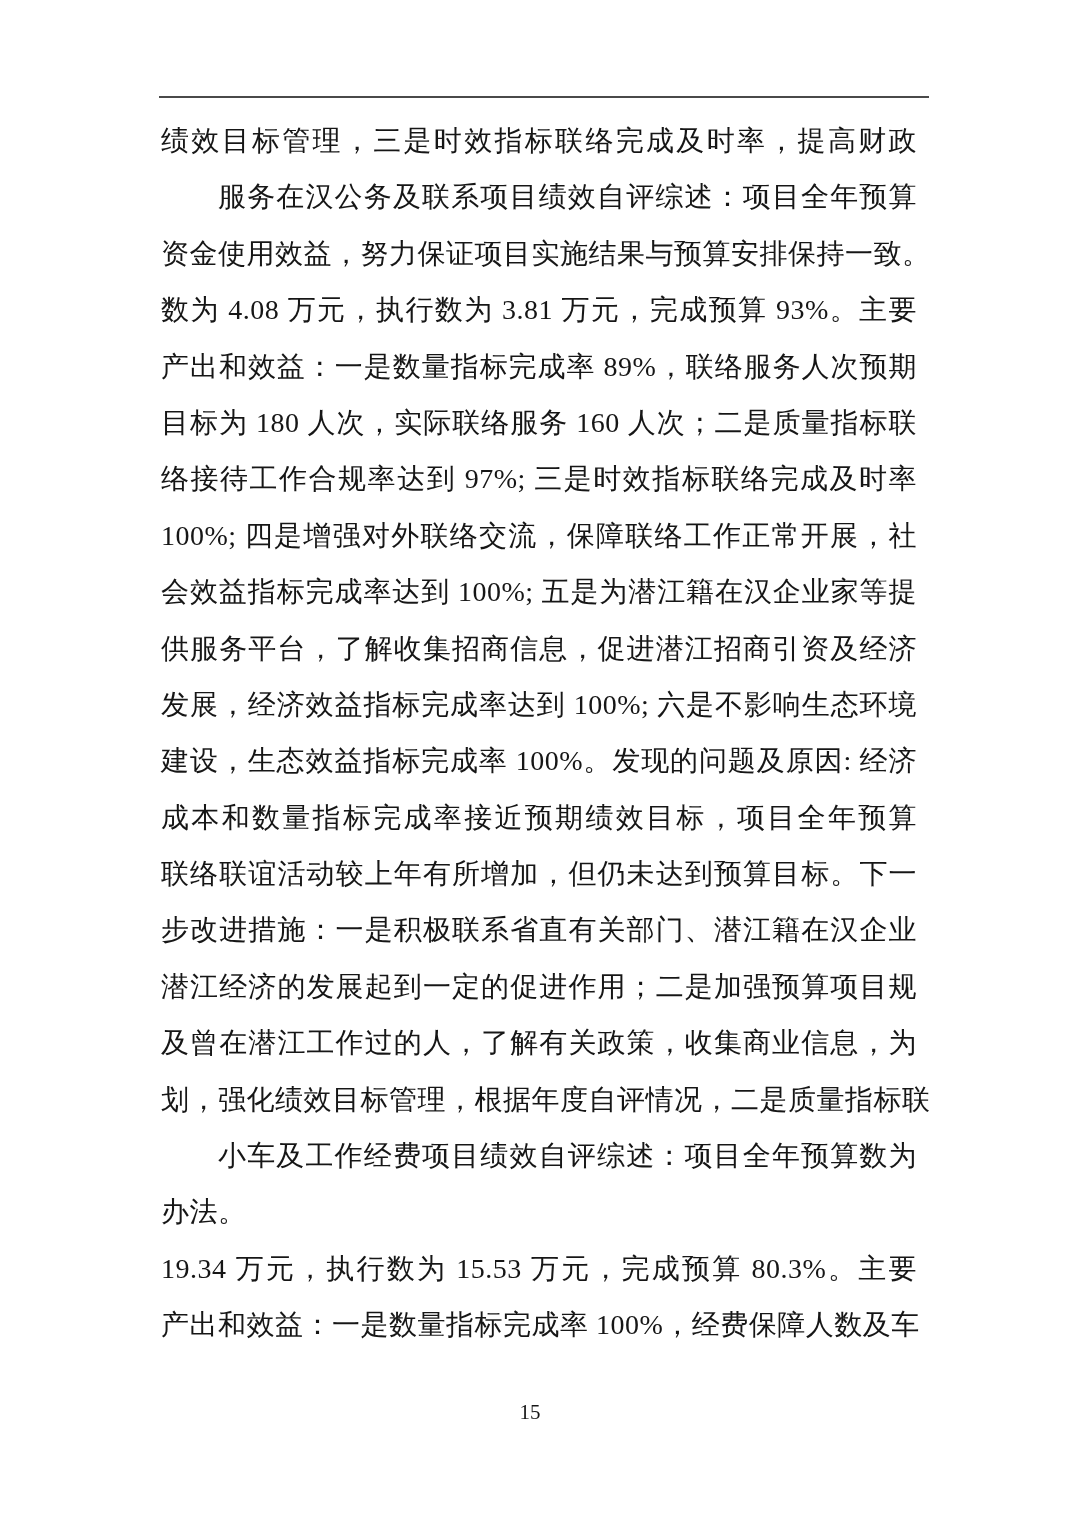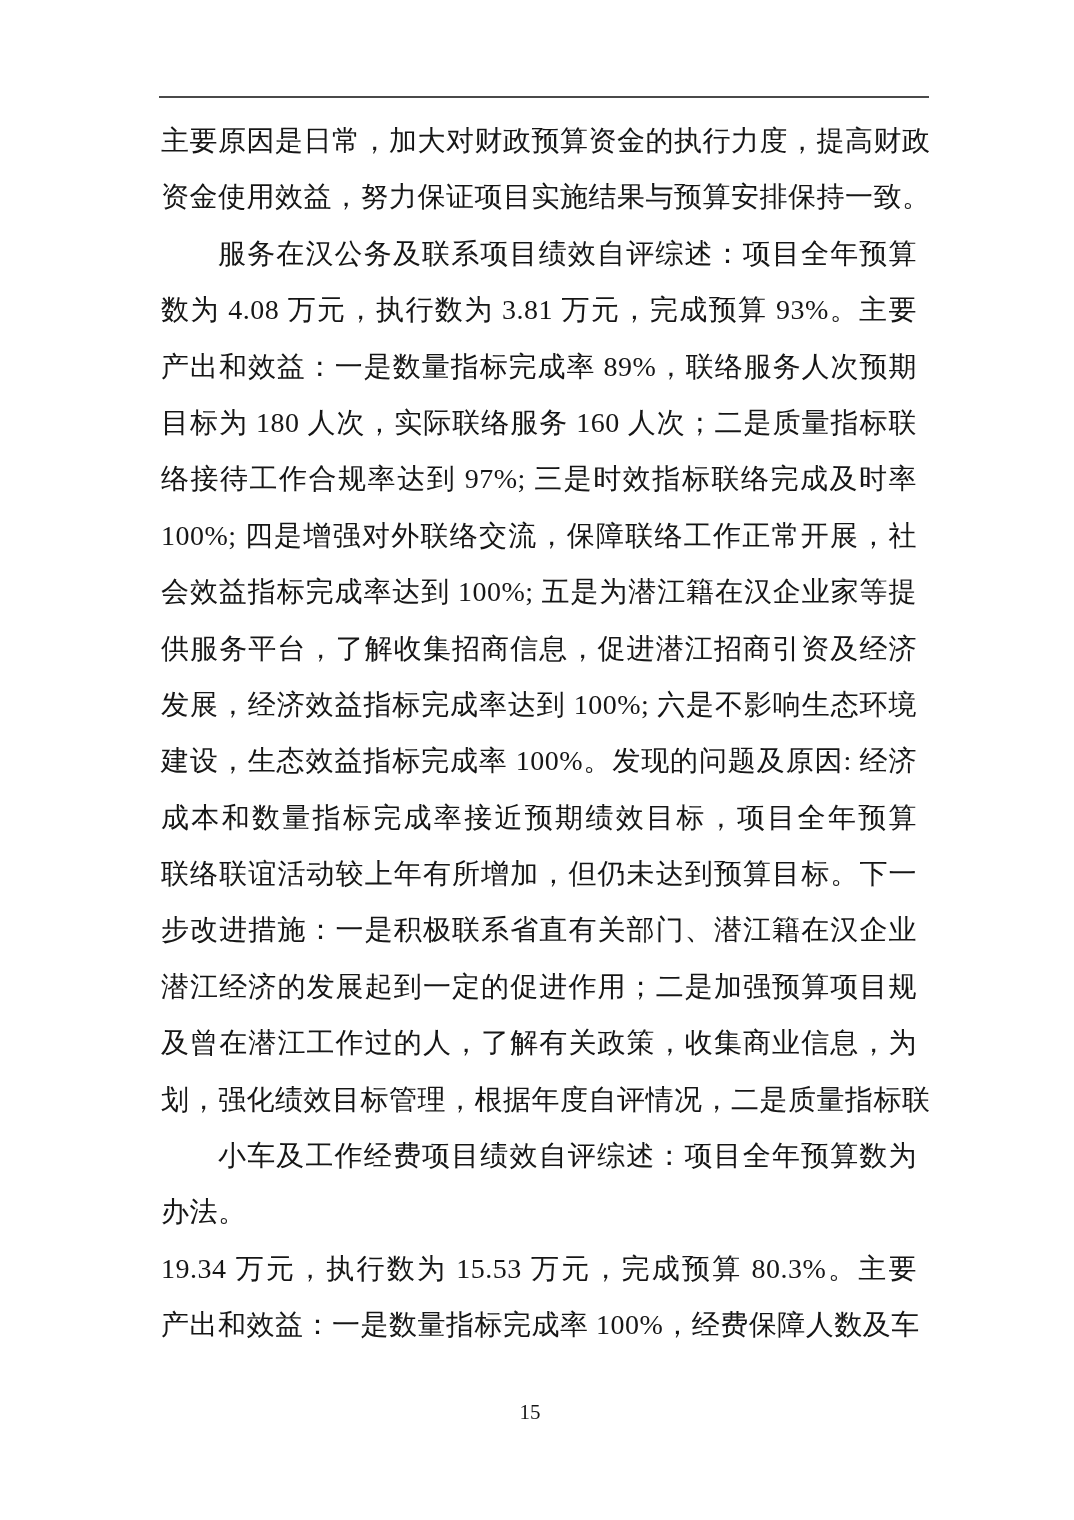--- a/index.html
+++ b/index.html
@@ -57,23 +57,23 @@
     font-size: 21px;
     color: #161616;
   }
 </style>
 </head>
 <body>
 
 <div class="page">
   <div class="header-rule"></div>
   <div class="text-block">
-      <div class="line">主要原因是日常，加大对财政预算资金的执行力度，提高财政</div>
+      <div class="line">绩效目标管理，三是时效指标联络完成及时率，提高财政</div>
+      <div class="line indent">服务在汉公务及联系项目绩效自评综述：项目全年预算</div>
       <div class="line">资金使用效益，努力保证项目实施结果与预算安排保持一致。</div>
-      <div class="line indent">服务在汉公务及联系项目绩效自评综述：项目全年预算</div>
       <div class="line">数为 4.08 万元，执行数为 3.81 万元，完成预算 93%。主要</div>
       <div class="line">产出和效益：一是数量指标完成率 89%，联络服务人次预期</div>
       <div class="line">目标为 180 人次，实际联络服务 160 人次；二是质量指标联</div>
       <div class="line">络接待工作合规率达到 97%; 三是时效指标联络完成及时率</div>
       <div class="line">100%; 四是增强对外联络交流，保障联络工作正常开展，社</div>
       <div class="line">会效益指标完成率达到 100%; 五是为潜江籍在汉企业家等提</div>
       <div class="line">供服务平台，了解收集招商信息，促进潜江招商引资及经济</div>
       <div class="line">发展，经济效益指标完成率达到 100%; 六是不影响生态环境</div>
       <div class="line">建设，生态效益指标完成率 100%。发现的问题及原因: 经济</div>
       <div class="line">成本和数量指标完成率接近预期绩效目标，项目全年预算</div>

